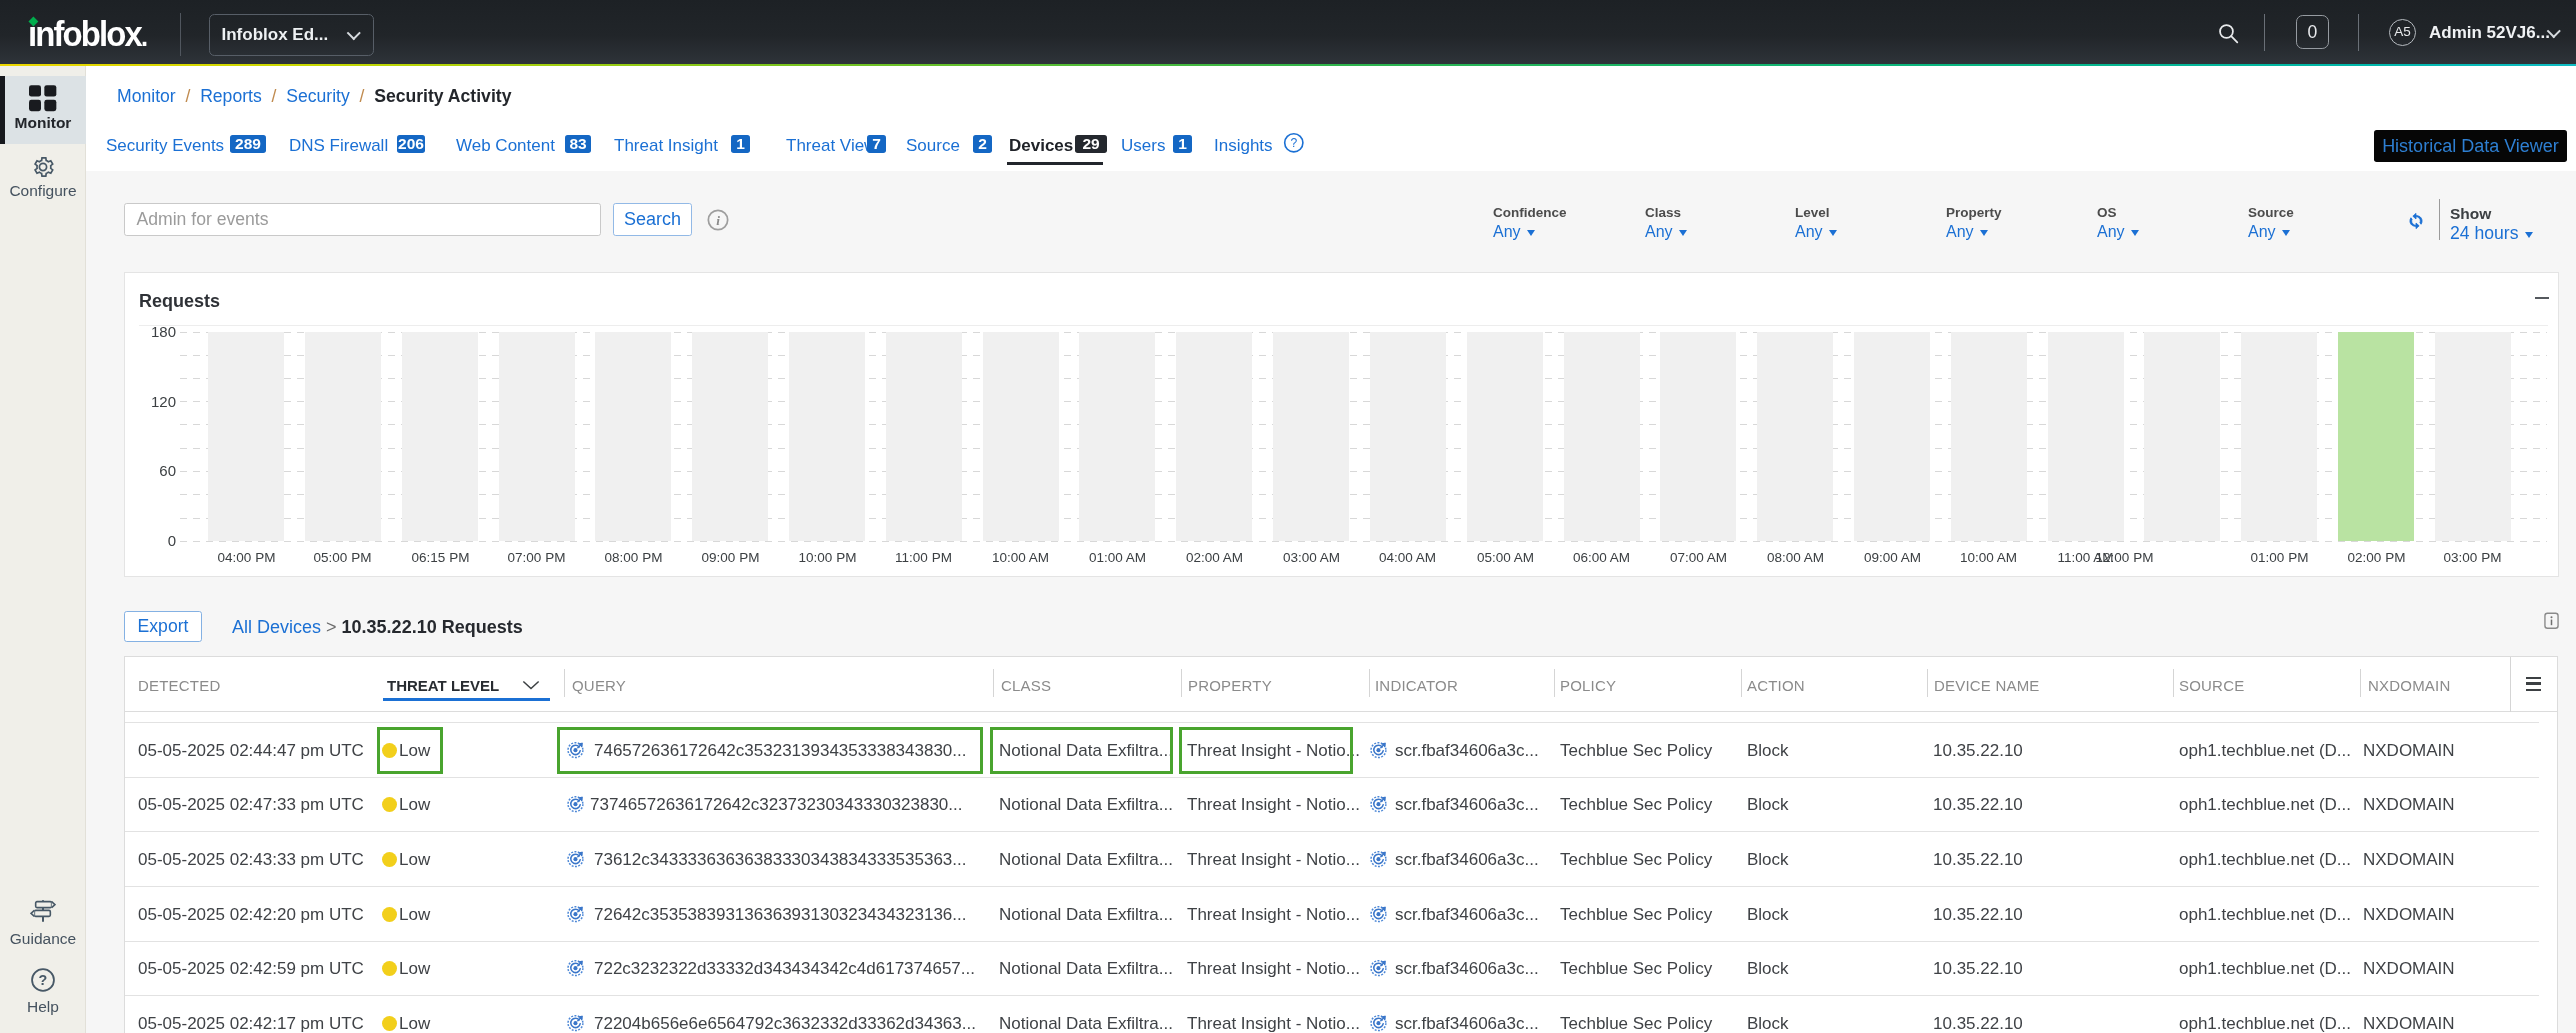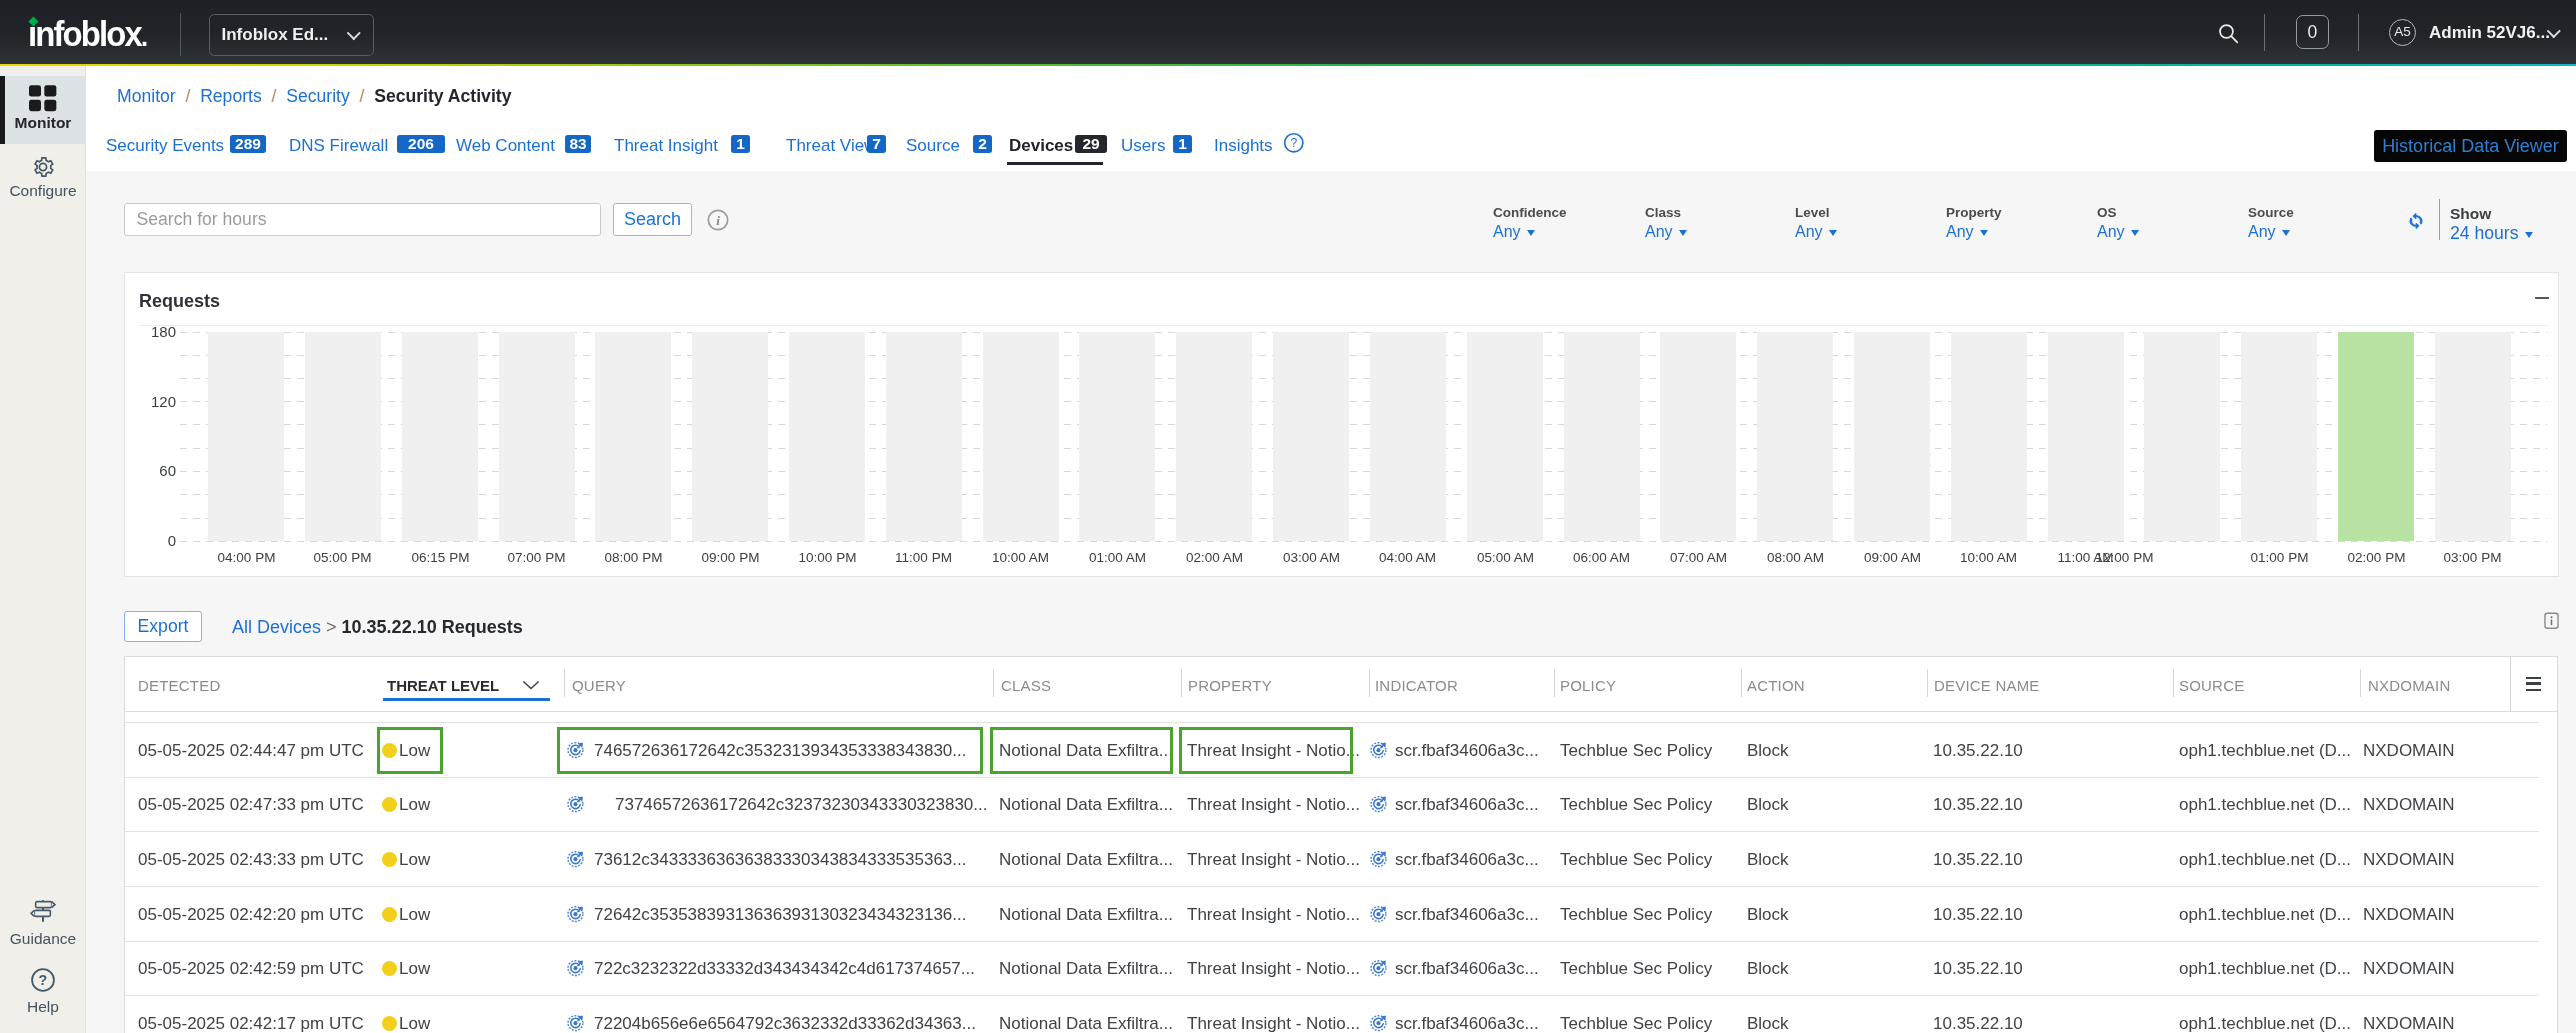--- a/index.html
+++ b/index.html
@@ -153,21 +153,21 @@
 </div>
 
 <div id="whiteband">
   <div class="crumb" style="left:31px"><span class="blue">Monitor</span>
     <span style="color:#c08b4f">&nbsp;/&nbsp;</span> <span class="blue">Reports</span>
     <span style="color:#c08b4f">&nbsp;/&nbsp;</span> <span class="blue">Security</span>
     <span style="color:#c08b4f">&nbsp;/&nbsp;</span> <span style="color:#23262b;font-weight:bold">Security Activity</span></div>
   <div class="tab" style="left:20px">Security Events</div>
 <div class="badge" style="left:144px;width:36px">289</div>
 <div class="tab" style="left:203px">DNS Firewall</div>
-<div class="badge" style="left:311px;width:48px">206</div>
+<div class="badge" style="left:311px;width:28px">206</div>
 <div class="tab" style="left:370px">Web Content</div>
 <div class="badge" style="left:479px;width:26px">83</div>
 <div class="tab" style="left:528px">Threat Insight</div>
 <div class="badge" style="left:645px;width:19px">1</div>
 <div class="tab" style="left:700px">Threat View</div>
 <div class="badge" style="left:781px;width:19px">7</div>
 <div class="tab" style="left:820px">Source</div>
 <div class="badge" style="left:887px;width:19px">2</div>
 <div class="tab act" style="left:923px">Devices</div>
 <div class="badge dark" style="left:989px;width:32px">29</div>
@@ -175,21 +175,21 @@
 <div class="badge" style="left:1087px;width:19px">1</div>
 <div class="tab" style="left:1128px">Insights</div>
 <svg class="qmark" width="21.6" height="21.6" viewBox="0 0 32 32">
 <circle cx="16" cy="16" r="13.5" fill="none" stroke="#1b70d4" stroke-width="2.4"></circle>
 <text x="16" y="22" font-size="18" fill="#1b70d4" text-anchor="middle" font-family="Liberation Sans">?</text>
     </svg>
 <div style="position:absolute;left:921px;top:96px;width:96px;height:2.7px;background:#22262c"></div>
   <div id="histbtn">Historical Data Viewer</div>
 </div>
 
-<div id="searchbox">Search for hours</div>
+<div id="searchbox">Admin for events</div>
 <div id="searchbtn">Search</div>
 <svg id="infoc" width="22" height="22" viewBox="0 0 33 33">
   <circle cx="16.5" cy="16.5" r="14.5" fill="none" stroke="#9e9e9e" stroke-width="2.6"></circle>
   <text x="16.5" y="24" text-anchor="middle" font-size="20" font-weight="bold" font-style="italic" fill="#8a8a8a" font-family="Liberation Serif">i</text>
 </svg>
 <div class="flab" style="left:1493px">Confidence</div>
 <div class="fany" style="left:1493px">Any <span class="caret"></span></div>
 <div class="flab" style="left:1645px">Class</div>
 <div class="fany" style="left:1645px">Any <span class="caret"></span></div>
 <div class="flab" style="left:1795px">Level</div>
@@ -345,21 +345,21 @@
 <div class="row" style="top:120px">
       <div class="c" style="left:13px">05-05-2025 02:47:33 pm UTC</div>
       <div class="dot"></div>
       <div class="c" style="left:274px">Low</div>
       <div class="ic" style="left:441px"><svg class="ticon" width="19.6" height="19.6" viewBox="0 0 29 29">
 <circle cx="14" cy="15" r="11" fill="none" stroke="#4c87d6" stroke-width="2.2" stroke-dasharray="2.9 2.1"></circle>
 <path d="M19.5 10.2 A7 7 0 1 0 21 15.8" fill="none" stroke="#3a76c9" stroke-width="2.3" stroke-linecap="round"></path>
 <circle cx="14" cy="15" r="3" fill="#3a76c9"></circle>
 <path d="M17.5 11.5 L23.7 5.3 M23.9 5.1 l-4.6 0.7 M23.9 5.1 l-0.7 4.6" fill="none" stroke="#3a76c9" stroke-width="2.2" stroke-linecap="round"></path>
 </svg></div>
-      <div class="c" style="left:490px">73746572636172642c32373230343330323830...</div>
+      <div class="c" style="left:465px">73746572636172642c32373230343330323830...</div>
       <div class="c" style="left:874px">Notional Data Exfiltra...</div>
       <div class="c" style="left:1062px">Threat Insight - Notio...</div>
       <div class="ic" style="left:1244px"><svg class="ticon" width="19.6" height="19.6" viewBox="0 0 29 29">
 <circle cx="14" cy="15" r="11" fill="none" stroke="#4c87d6" stroke-width="2.2" stroke-dasharray="2.9 2.1"></circle>
 <path d="M19.5 10.2 A7 7 0 1 0 21 15.8" fill="none" stroke="#3a76c9" stroke-width="2.3" stroke-linecap="round"></path>
 <circle cx="14" cy="15" r="3" fill="#3a76c9"></circle>
 <path d="M17.5 11.5 L23.7 5.3 M23.9 5.1 l-4.6 0.7 M23.9 5.1 l-0.7 4.6" fill="none" stroke="#3a76c9" stroke-width="2.2" stroke-linecap="round"></path>
 </svg></div>
       <div class="c" style="left:1270px">scr.fbaf34606a3c...</div>
       <div class="c" style="left:1435px">Techblue Sec Policy</div>

